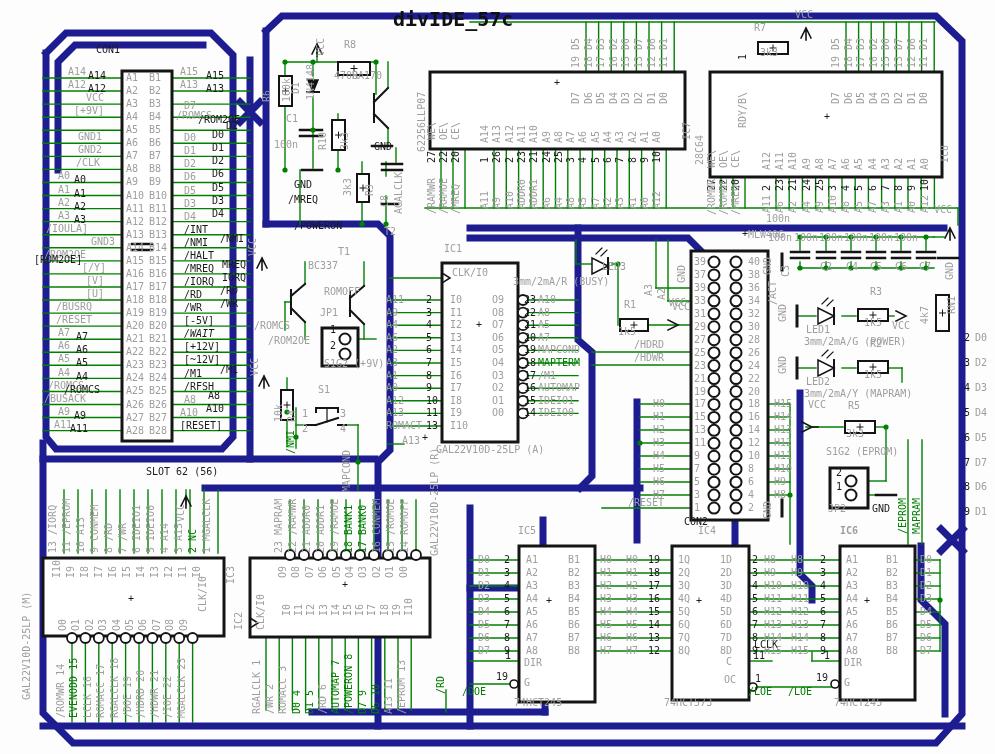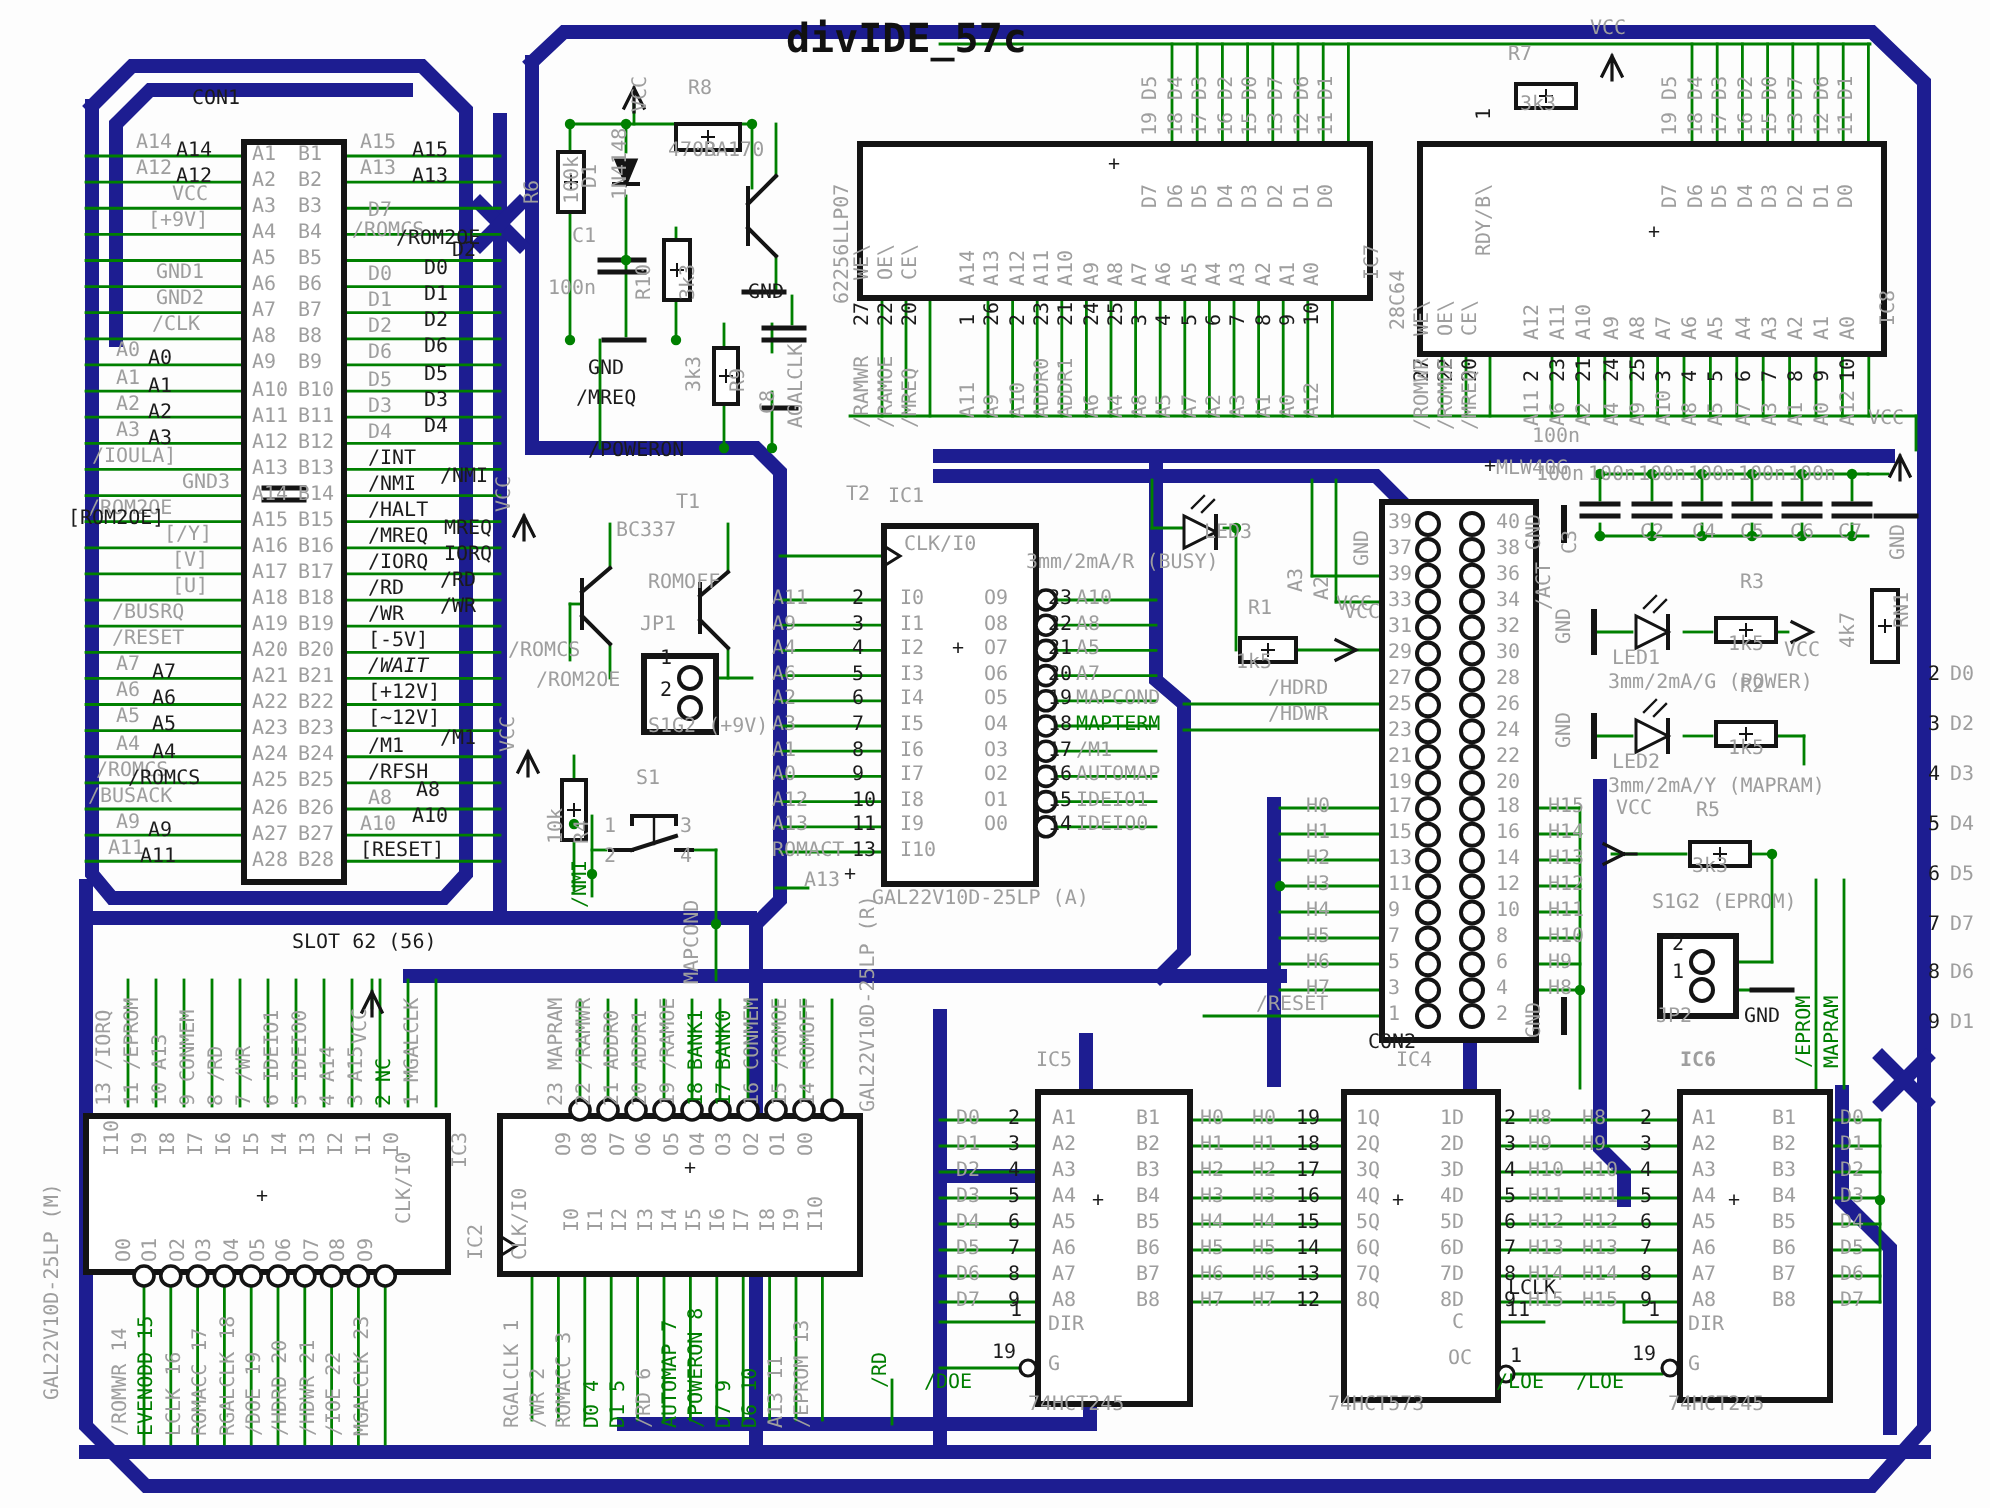--- a/index.html
+++ b/index.html
@@ -656,21 +656,21 @@
       <span class="lbl" style="left: 334px; top: 71px;">470R</span>
       <span class="lbl" style="left: 352px; top: 71px;">BA170</span>
       <span class="lbl" style="left: 286px; top: 114px;">C1</span>
       <span class="lbl" style="left: 274px; top: 140px;">100n</span>
       <span class="lbl b" style="left: 374px; top: 142px;">GND</span>
       <span class="lbl b" style="left: 294px; top: 180px;">GND</span>
       <span class="lbl b" style="left: 288px; top: 195px;">/MREQ</span>
       <span class="lbl b" style="left: 294px; top: 221px;">/POWERON</span>
       <span class="lbl" style="left: 338px; top: 247px;">T1</span>
       <span class="lbl" style="left: 308px; top: 261px;">BC337</span>
-      <span class="lbl" style="left: 384px; top: 243px; margin-left: 39px;">T2</span>
+      <span class="lbl" style="left: 384px; top: 227px;">T2</span>
       <span class="lbl" style="left: 324px; top: 287px;">ROMOFF</span>
       <span class="lbl" style="left: 254px; top: 321px;">/ROMCS</span>
       <span class="lbl" style="left: 268px; top: 336px;">/ROM2OE</span>
       <span class="lbl" style="left: 320px; top: 308px;">JP1</span>
       <span class="lbl b" style="left: 330px; top: 325px;">1</span>
       <span class="lbl b" style="left: 330px; top: 341px;">2</span>
       <span class="lbl" style="left: 324px; top: 359px;">S1G2 (+9V)</span>
       <span class="lbl" style="left: 318px; top: 385px;">S1</span>
       <span class="lbl" style="left: 302px; top: 409px;">1</span>
       <span class="lbl" style="left: 302px; top: 424px;">2</span>

